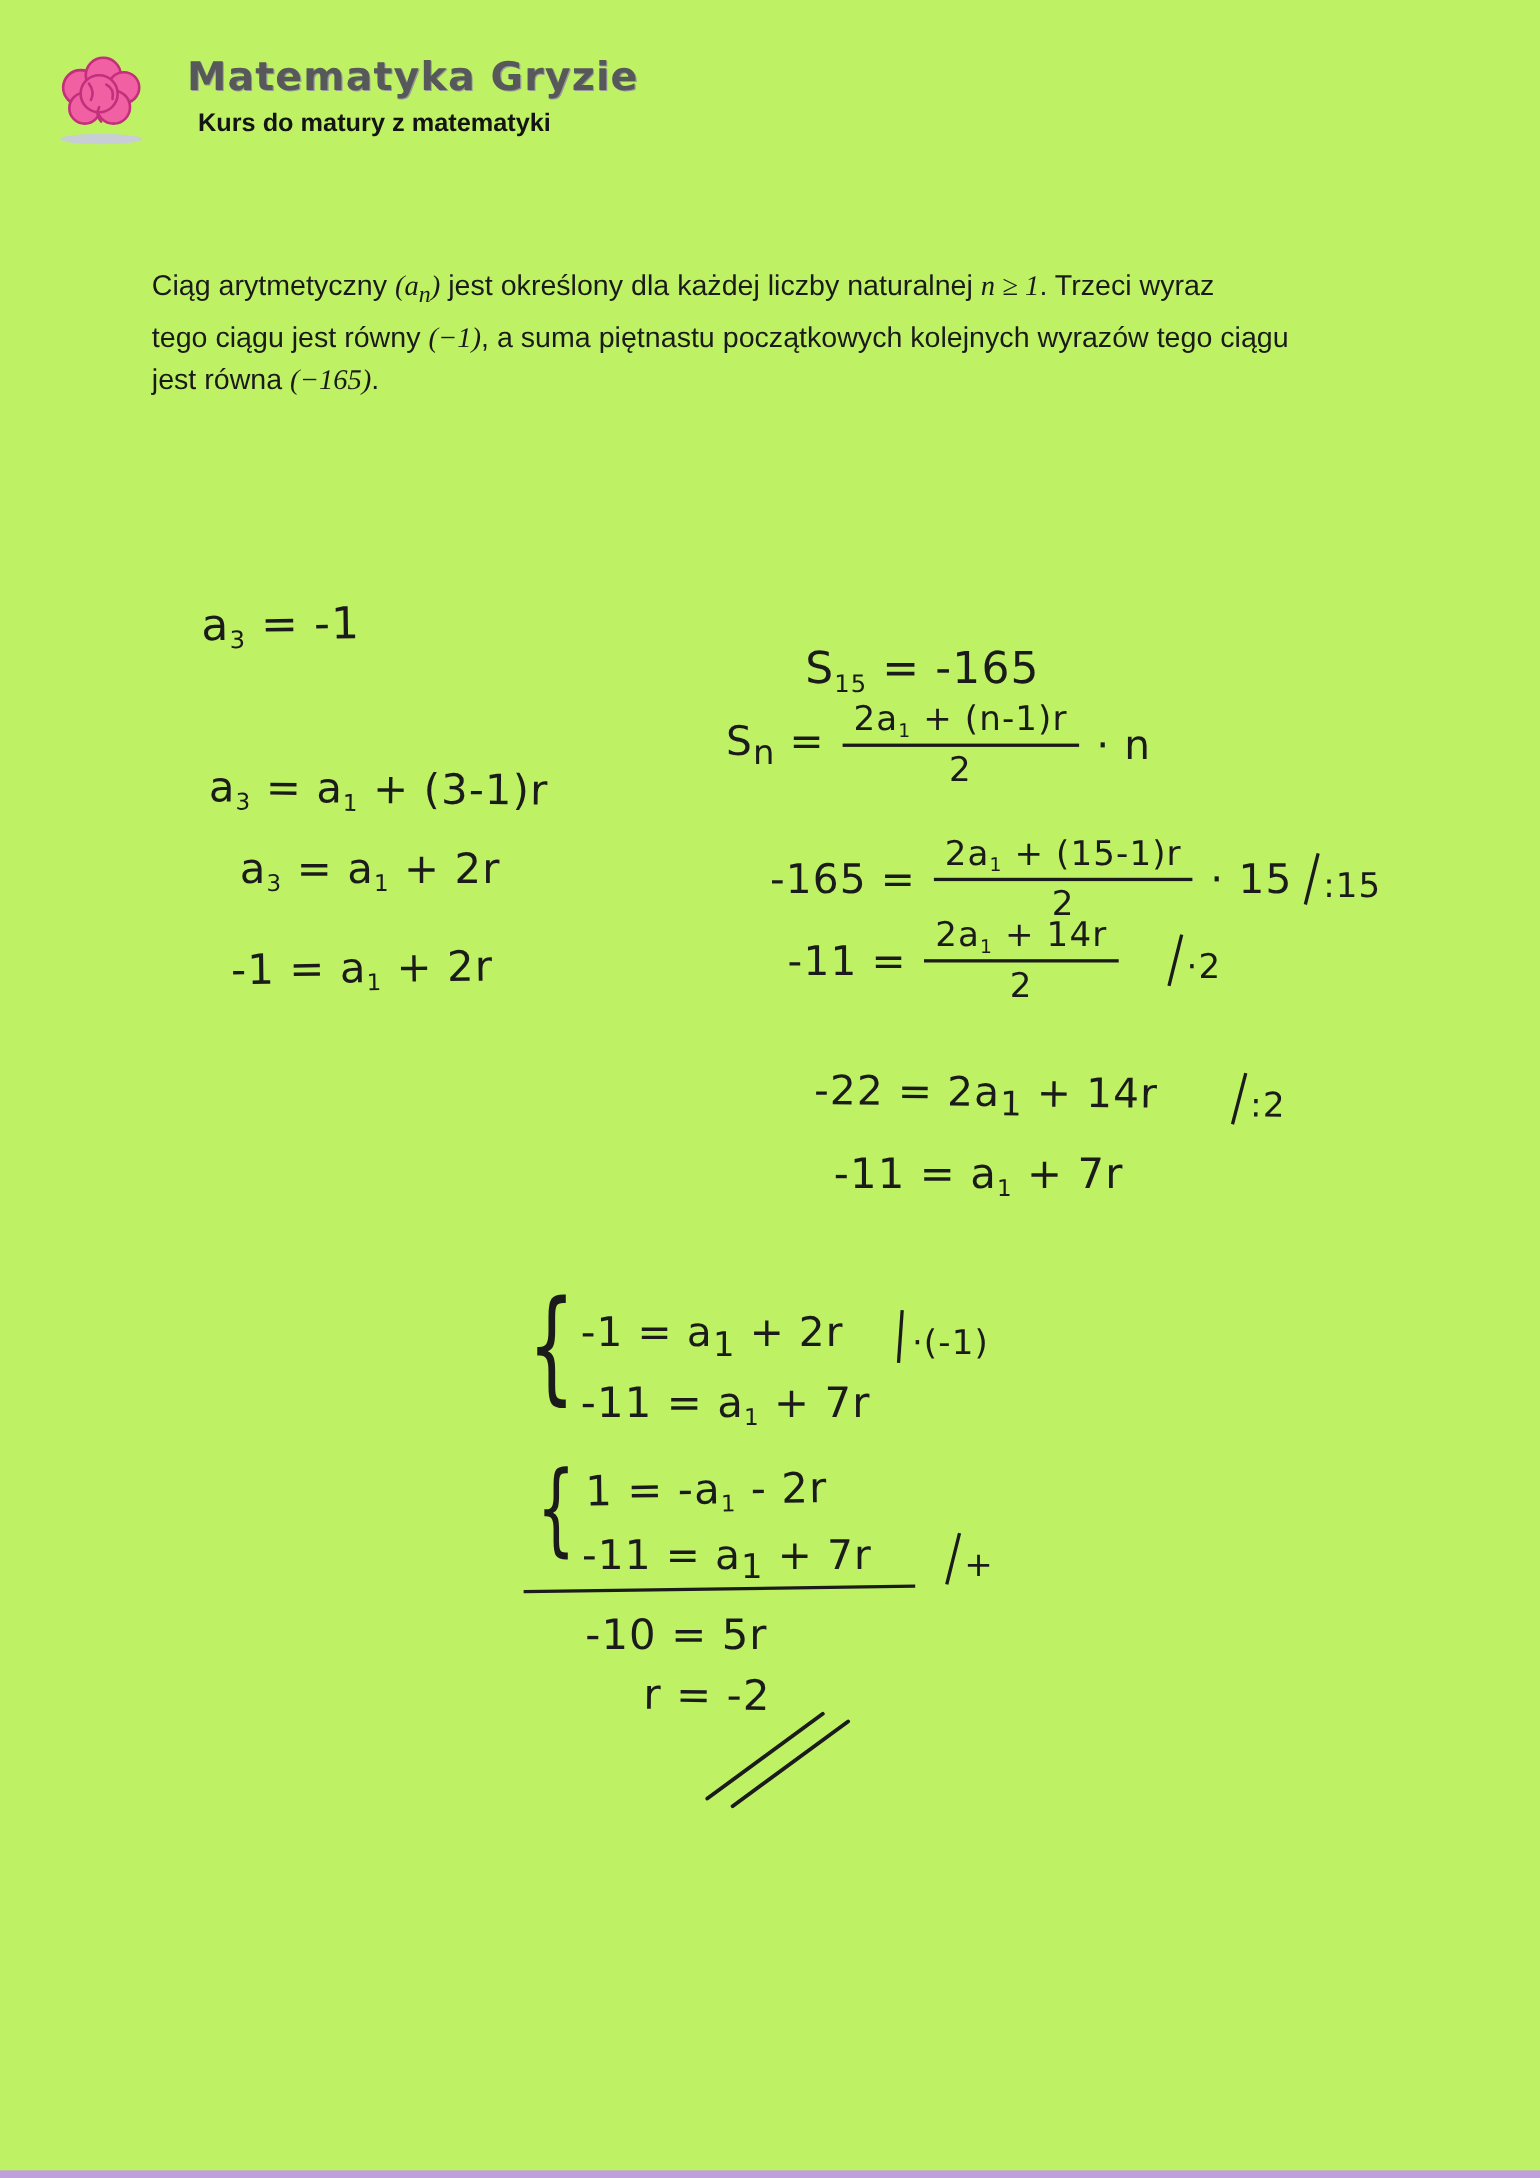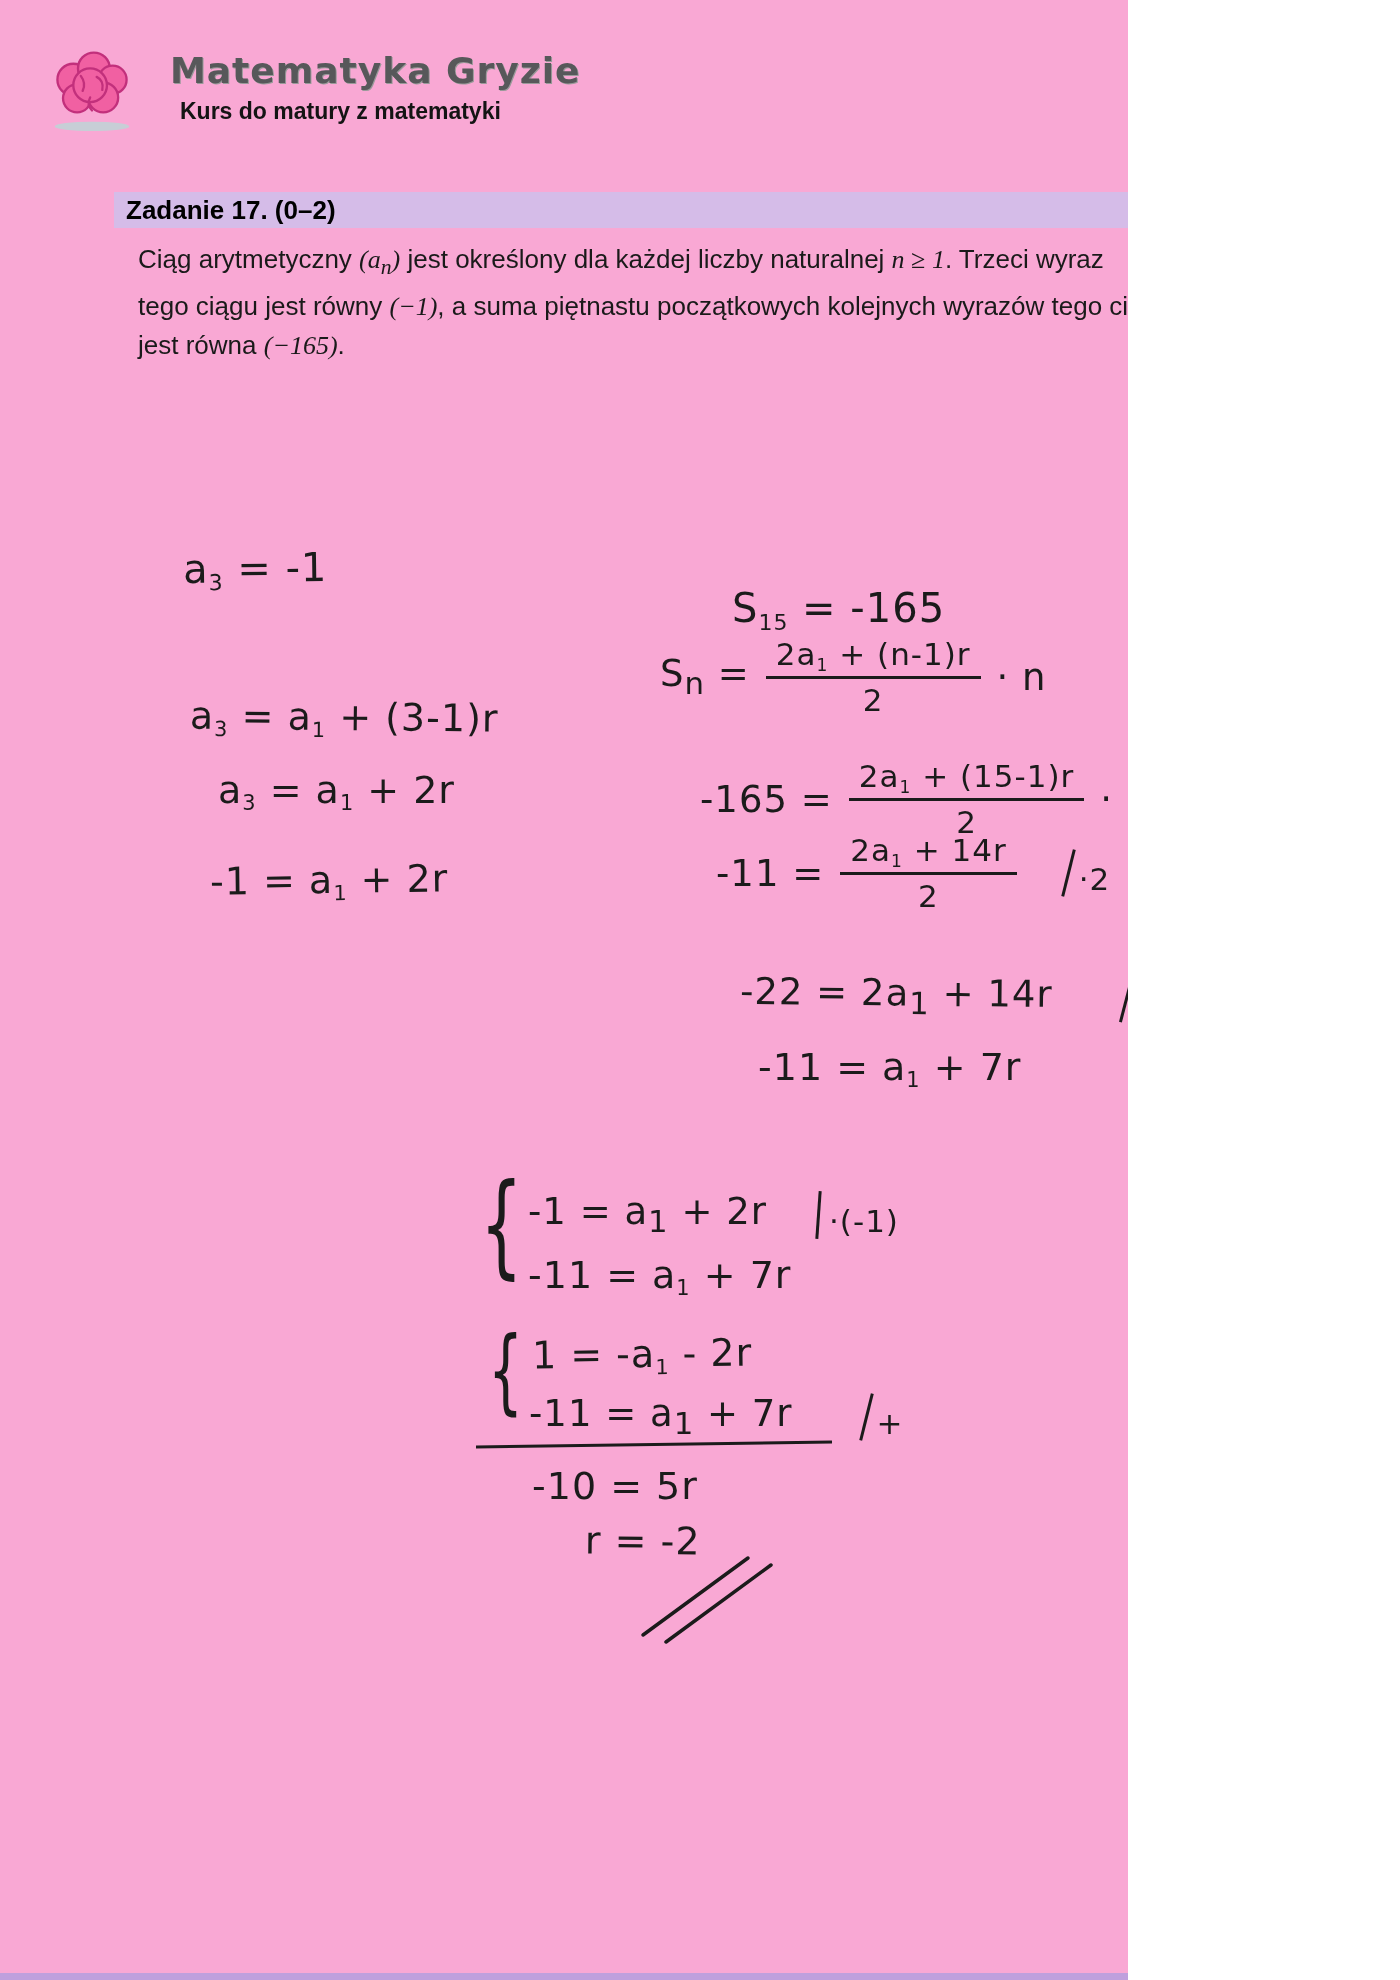--- a/index.html
+++ b/index.html
@@ -3,21 +3,21 @@
 <meta charset="utf-8">
 <style>
   :root{
     --banner:#d5bce8;
     --footer:#bfa0dd;
     --ink:#1b1b1b;
     --brand:#57585a;
   }
   *{margin:0;padding:0;box-sizing:border-box;}
   body{background:#ffffff;font-family:"Liberation Sans",sans-serif;}
-  .page{position:relative;width:1128px;height:1980px;background:#f9a8d4;overflow:hidden;}
+  .page{position:relative;width:1400px;height:1980px;background:#bef264;overflow:hidden;}
 
   
   .logo{position:absolute;left:44px;top:46px;width:96px;height:86px;}
   .brand-title{position:absolute;left:170px;top:50px;font-size:36px;font-weight:bold;
     color:var(--brand);letter-spacing:1px;font-family:"DejaVu Sans",sans-serif;
     text-shadow:1px 1px 0 #9a9a9a;}
   .brand-sub{position:absolute;left:180px;top:98px;font-size:23px;font-weight:bold;color:#141414;}
 
   
   .banner{position:absolute;left:114px;top:192px;width:1191px;height:36px;
@@ -72,23 +72,20 @@
       <g fill="none" stroke="#c2307c" stroke-width="2.5" stroke-linecap="round">
         <path d="M38 32 q6 8 2 16"></path>
         <path d="M55 33 q8 4 6 14"></path>
         <path d="M48 55 q-4 8 2 14"></path>
       </g>
     </svg>
   </div>
   <div class="brand-title">Matematyka Gryzie</div>
   <div class="brand-sub">Kurs do matury z matematyki</div>
 
-  <div class="banner">
-    <span>Zadanie 17. (0–2)</span>
-  </div>
 
   <div class="statement">
     <div>Ciąg arytmetyczny <span class="mi">(a<sub>n</sub>)</span> jest określony dla każdej liczby naturalnej <span class="mi">n ≥ 1</span>. Trzeci wyraz</div>
     <div>tego ciągu jest równy <span class="mi">(−1)</span>, a suma piętnastu początkowych kolejnych wyrazów tego ciągu</div>
     <div>jest równa <span class="mi">(−165)</span>.</div>
   </div>
 
   <div class="hw tilt1" style="left:183px;top:545px;font-size:40px;">a<sub>3</sub> = -1</div>
   <div class="hw tilt2" style="left:190px;top:695px;">a<sub>3</sub> = a<sub>1</sub> + (3-1)r</div>
   <div class="hw" style="left:218px;top:768px;">a<sub>3</sub> = a<sub>1</sub> + 2r</div>

